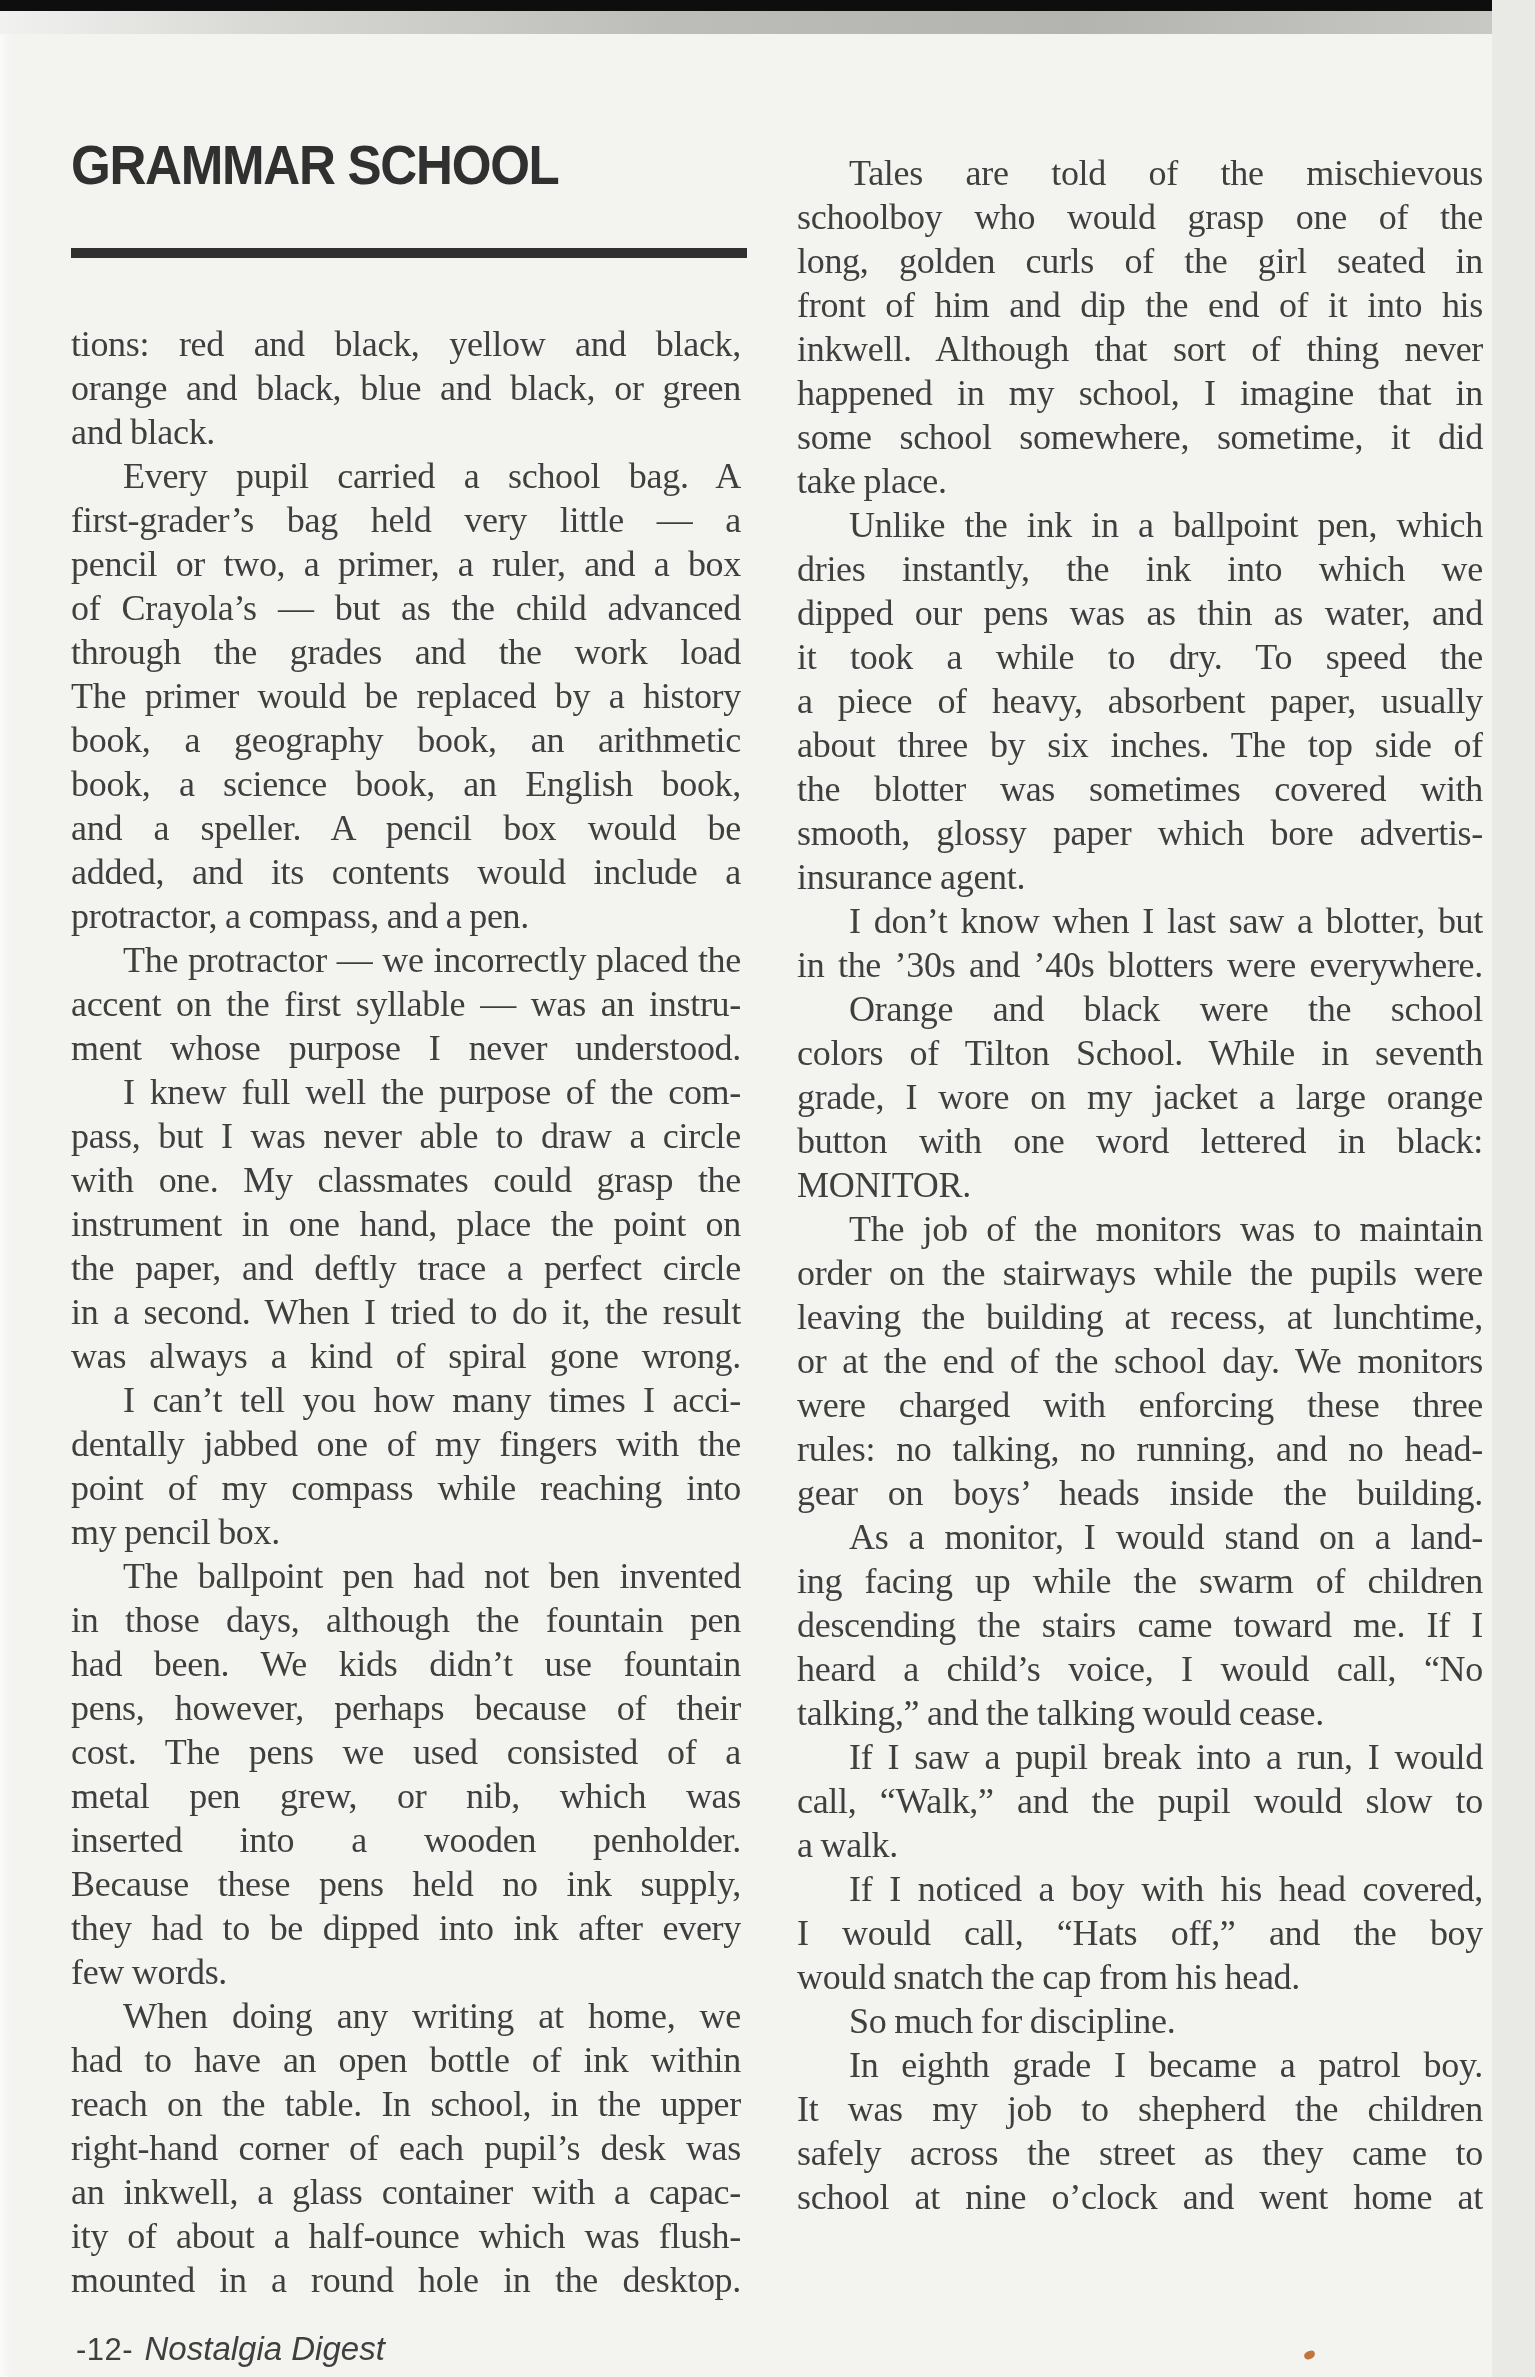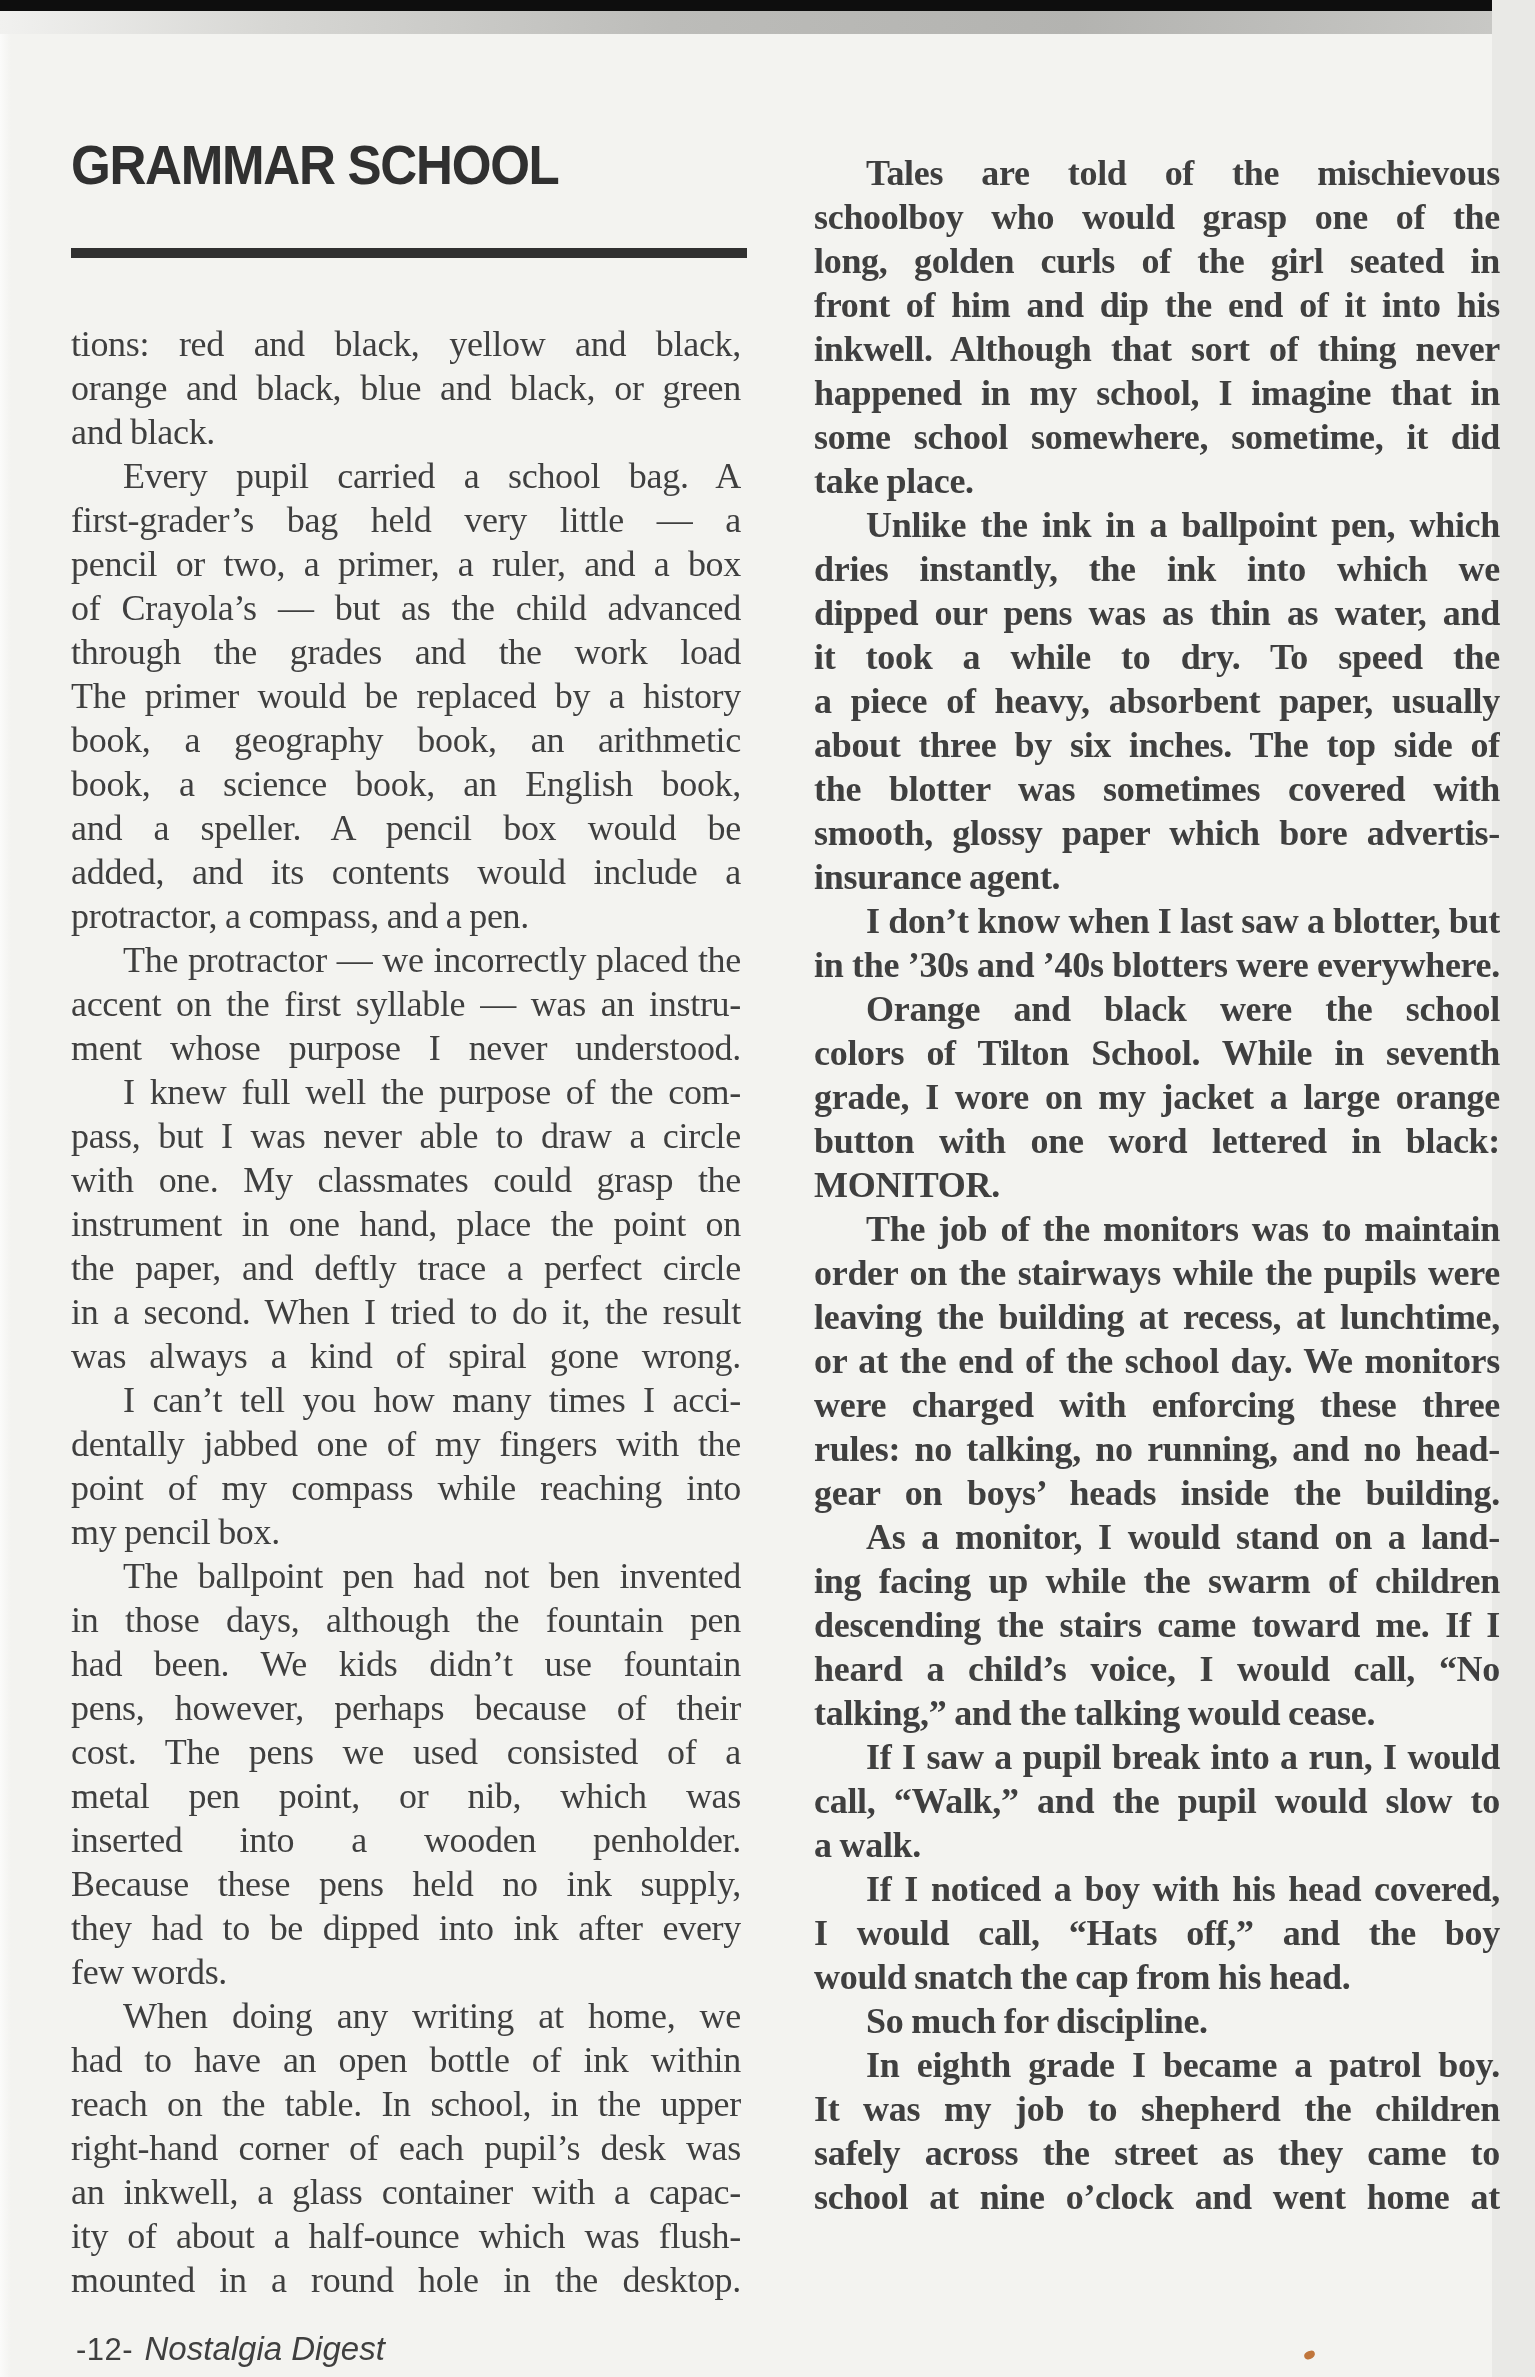--- a/index.html
+++ b/index.html
@@ -46,21 +46,21 @@
     background: var(--heading-ink, #383838);
   }
   
   .col {
     position: absolute;
     font-size: 36px;
     letter-spacing: -0.3px;
     word-spacing: -0.9px;
   }
   .col-left  { top: 322px; left: 71px;  width: 670px; line-height: 44px; }
-  .col-right { top: 151px; left: 814px; width: 686px; line-height: 44px; font-weight: bold; }
+  .col-right { top: 151px; left: 797px; width: 686px; line-height: 44px; }
   .line {
     text-align: justify;
     text-align-last: justify;
     max-height: 45px;
     overflow: hidden;
   }
   .line.ind  { padding-left: 52px; }
   .line.last { text-align-last: left; }
   
   .footer {
@@ -118,21 +118,21 @@
       <div class="line">was always a kind of spiral gone wrong.</div>
       <div class="line ind">I can’t tell you how many times I acci-</div>
       <div class="line">dentally jabbed one of my fingers with the</div>
       <div class="line">point of my compass while reaching into</div>
       <div class="line last">my pencil box.</div>
       <div class="line ind">The ballpoint pen had not ben invented</div>
       <div class="line">in those days, although the fountain pen</div>
       <div class="line">had been. We kids didn’t use fountain</div>
       <div class="line">pens, however, perhaps because of their</div>
       <div class="line">cost. The pens we used consisted of a</div>
-      <div class="line">metal pen point, or nib, which was</div>
+      <div class="line">metal pen grew, or nib, which was</div>
       <div class="line">inserted into a wooden penholder.</div>
       <div class="line">Because these pens held no ink supply,</div>
       <div class="line">they had to be dipped into ink after every</div>
       <div class="line last">few words.</div>
       <div class="line ind">When doing any writing at home, we</div>
       <div class="line">had to have an open bottle of ink within</div>
       <div class="line">reach on the table. In school, in the upper</div>
       <div class="line">right-hand corner of each pupil’s desk was</div>
       <div class="line">an inkwell, a glass container with a capac-</div>
       <div class="line">ity of about a half-ounce which was flush-</div>

